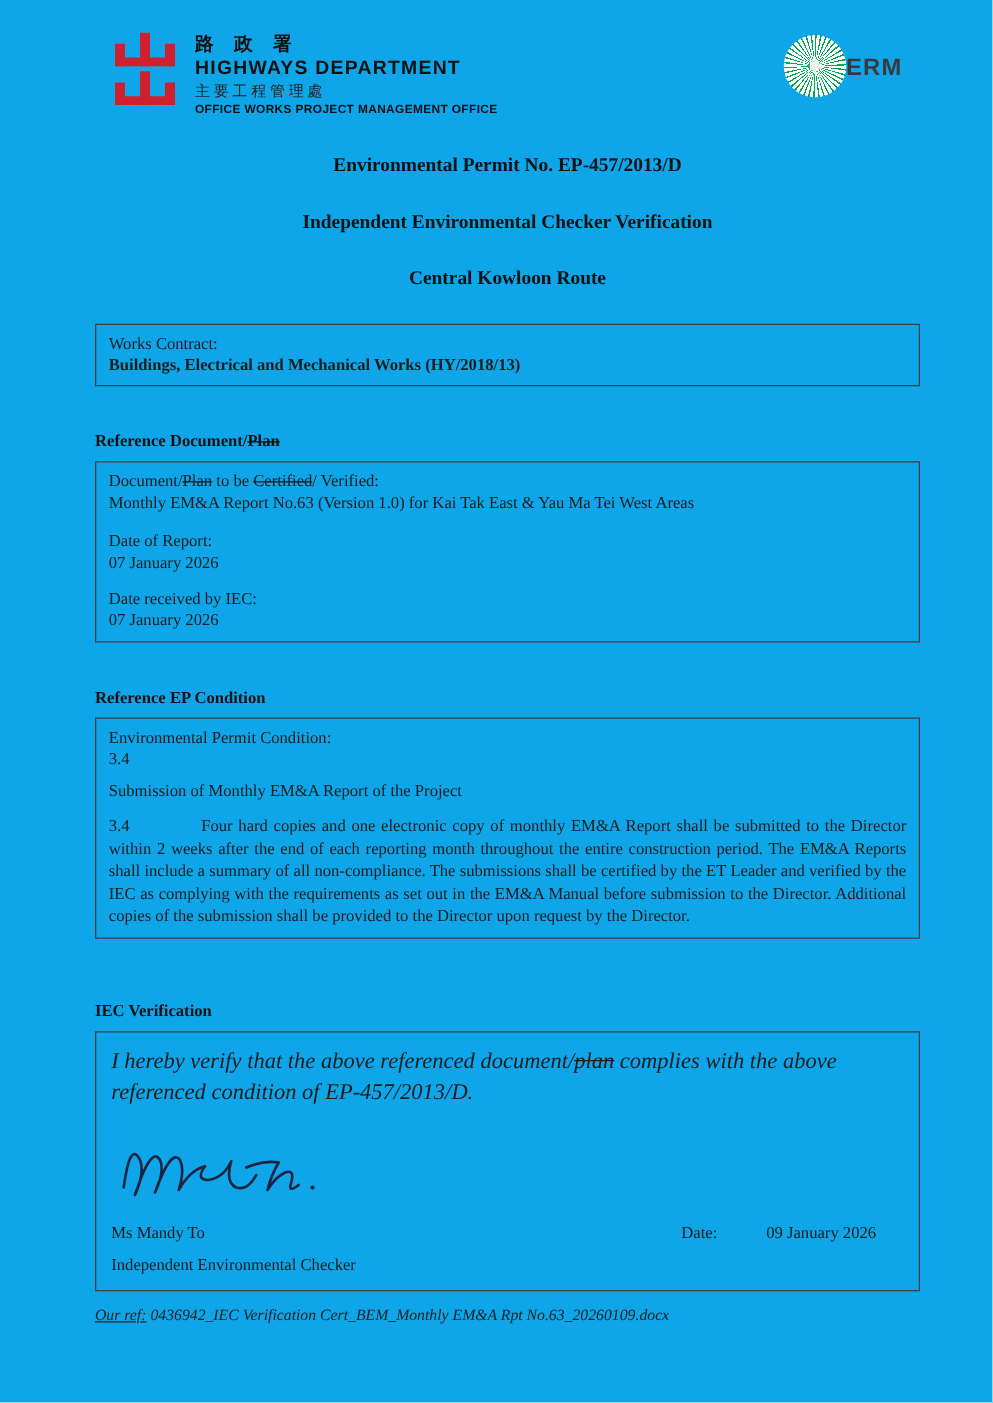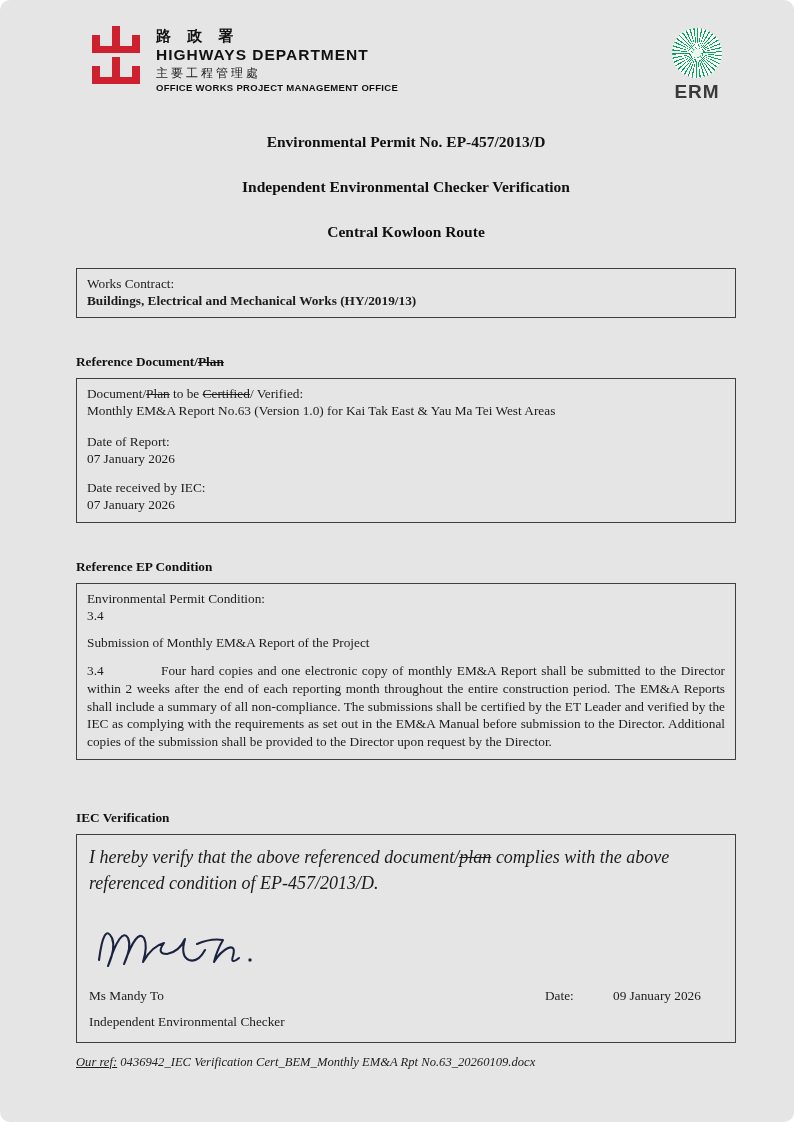--- a/index.html
+++ b/index.html
@@ -2,39 +2,38 @@
 <html><head>
 <meta charset="utf-8">
 <style>
   * { margin: 0; padding: 0; box-sizing: border-box; }
   html, body { background: #ffffff; }
   .page {
     position: relative;
     width: 794px;
     height: 1122px;
     margin: 0 auto;
-    background: #e5e5e5;
+    background: #0ea5e9;
     font-family: "Liberation Serif", serif;
     color: #1c1c1c;
     overflow: hidden;
-    border-radius: 10px;
   }
   .content { padding: 26px 58px 0 76px; }
 
   
   .header { display: flex; justify-content: space-between; align-items: flex-start; }
   .hyd { display: flex; align-items: flex-start; gap: 12px; margin-left: 12px; }
   .hyd-logo { width: 56px; height: 62px; flex-shrink: 0; }
   .hyd-text { font-family: "Liberation Sans", sans-serif; line-height: 1.15; padding-top: 1px; }
   .cn1 { font-size: 15px; font-weight: bold; letter-spacing: 6px; color: #111; }
   .en1 { font-size: 15.5px; font-weight: bold; letter-spacing: 1px; color: #111; margin-top: 2px; }
   .cn2 { font-size: 12px; letter-spacing: 3px; color: #222; margin-top: 3px; }
   .en2 { font-size: 9.5px; font-weight: bold; letter-spacing: .3px; color: #111; margin-top: 2px; }
 
-  .erm { display: flex; flex-direction: column; align-items: center; margin-right: 14px; margin-top: 2px; }
+  .erm { display: flex; flex-direction: row; align-items: center; margin-right: 14px; margin-top: 2px; }
   .erm-sphere {
     width: 50px; height: 50px; border-radius: 50%;
     background: repeating-conic-gradient(#00a651 0deg 3deg, #ffffff 3deg 9.5deg);
     position: relative;
   }
   .erm-sphere::after {
     content: ""; position: absolute; left: 50%; top: 50%;
     width: 8px; height: 8px; transform: translate(-50%, -50%);
     border-radius: 50%; background: #e9f7ef; box-shadow: 0 0 2px #fff;
   }
@@ -111,21 +110,21 @@
 
     <div class="titles">
       <h1>Environmental Permit No. EP-457/2013/D</h1>
       <h1>Independent Environmental Checker Verification</h1>
       <h1>Central Kowloon Route</h1>
     </div>
 
     <div class="box works-box">
       <div class="row">
         <div class="label">Works Contract:</div>
-        <div class="value bold">Buildings, Electrical and Mechanical Works (HY/2019/13)</div>
+        <div class="value bold">Buildings, Electrical and Mechanical Works (HY/2018/13)</div>
       </div>
     </div>
 
     <div class="section-heading"><span>Reference Document/</span><span class="strike">Plan</span></div>
 
     <div class="box refdoc-box">
       <div class="row row-tall">
         <div class="label"><span>Document/</span><span class="strike">Plan</span><span> to be </span><span class="strike">Certified</span><span>/ Verified:</span></div>
         <div class="value">Monthly EM&amp;A Report No.63 (Version 1.0) for Kai Tak East &amp; Yau Ma Tei West Areas</div>
       </div>

